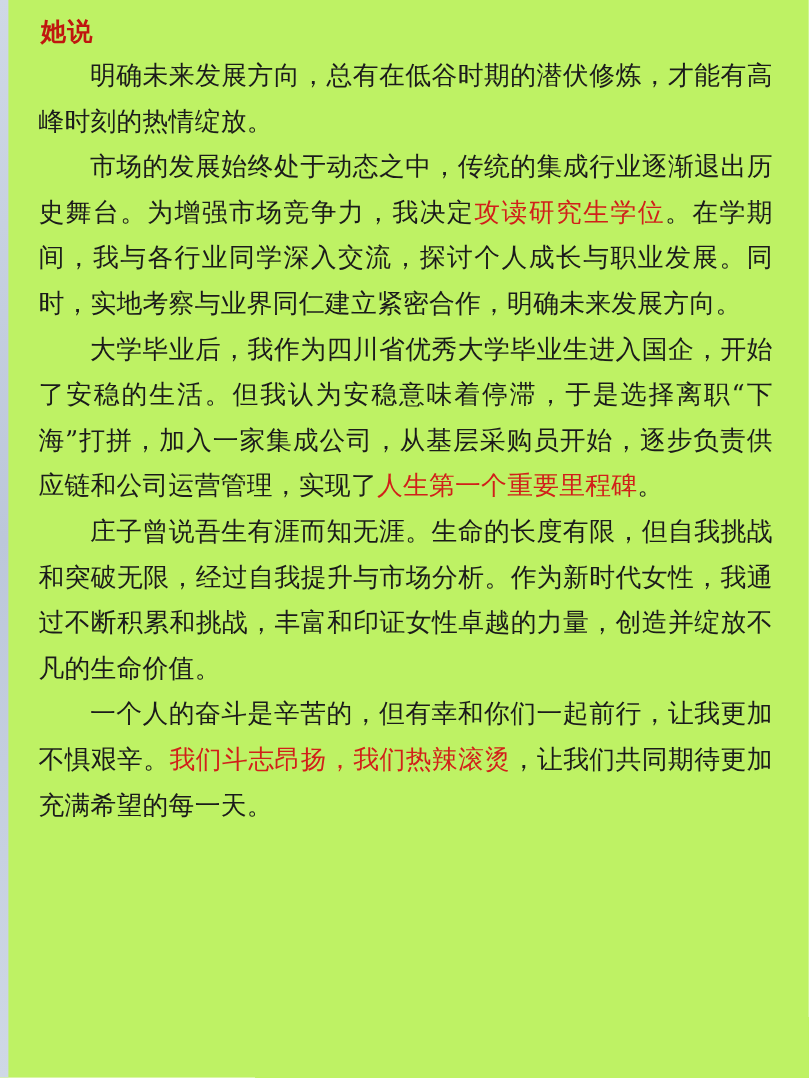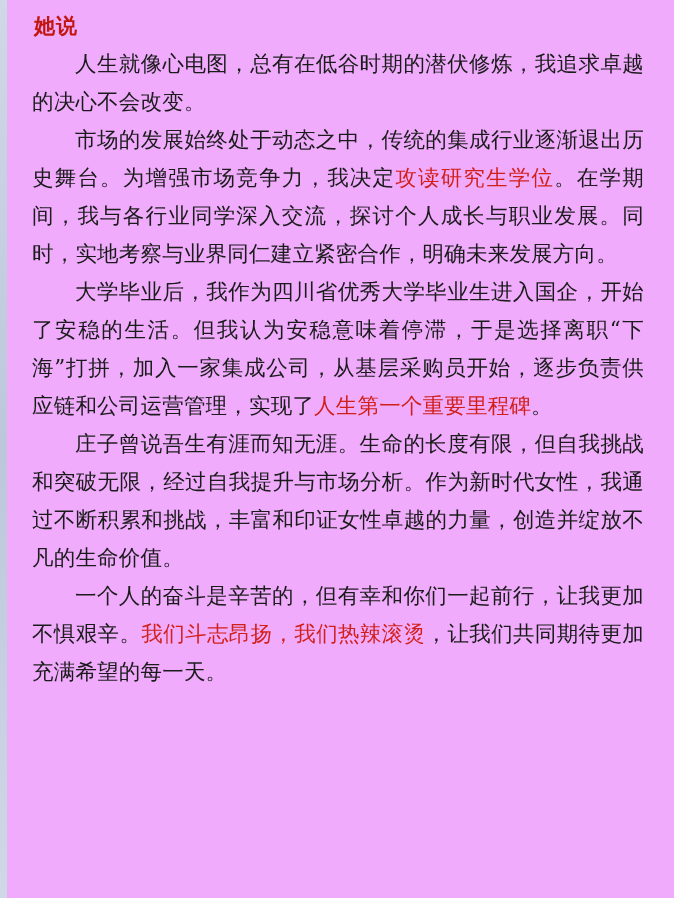--- a/index.html
+++ b/index.html
@@ -13,21 +13,21 @@
     font-family: "DejaVu Serif", "Liberation Serif", serif;
     color: #1b1b1b;
     overflow: hidden;
   }
   .page {
     position: relative;
     width: 674px;
     height: 898px;
     box-sizing: border-box;
     padding: 10px 26px 0 26px;
-    background: #f0abfc;
+    background: #bef264;
   }
   .left-rule {
     position: absolute;
     left: 0;
     top: 0;
     width: 7px;
     height: 898px;
     background: linear-gradient(180deg, #cfd8e6 0%, #bcc7da 50%, #cfd8e6 100%);
   }
   .heading {
@@ -61,19 +61,19 @@
 </style>
 </head>
 <body>
 
 <div class="page">
   <div class="left-rule"></div>
 
   <h1 class="heading">她说</h1>
 
   <div class="article">
-    <p class="para"><span>人生就像心电图，总有在低谷时期的潜伏修炼，我追求卓越的决心不会改变。</span></p>
+    <p class="para"><span>明确未来发展方向，总有在低谷时期的潜伏修炼，才能有高峰时刻的热情绽放。</span></p>
     <p class="para"><span>市场的发展始终处于动态之中，传统的集成行业逐渐退出历史舞台。为增强市场竞争力，我决定</span><span class="hl">攻读研究生学位</span><span>。在学期间，我与各行业同学深入交流，探讨个人成长与职业发展。同时，实地考察与业界同仁建立紧密合作，明确未来发展方向。</span></p>
     <p class="para"><span>大学毕业后，我作为四川省优秀大学毕业生进入国企，开始了安稳的生活。但我认为安稳意味着停滞，于是选择离职“下海”打拼，加入一家集成公司，从基层采购员开始，逐步负责供应链和公司运营管理，实现了</span><span class="hl">人生第一个重要里程碑</span><span>。</span></p>
     <p class="para"><span>庄子曾说吾生有涯而知无涯。生命的长度有限，但自我挑战和突破无限，经过自我提升与市场分析。作为新时代女性，我通过不断积累和挑战，丰富和印证女性卓越的力量，创造并绽放不凡的生命价值。</span></p>
     <p class="para"><span>一个人的奋斗是辛苦的，但有幸和你们一起前行，让我更加不惧艰辛。</span><span class="hl-bold">我们斗志昂扬，我们热辣滚烫</span><span>，让我们共同期待更加充满希望的每一天。</span></p>
   </div>
 </div>
 
 </body></html>

